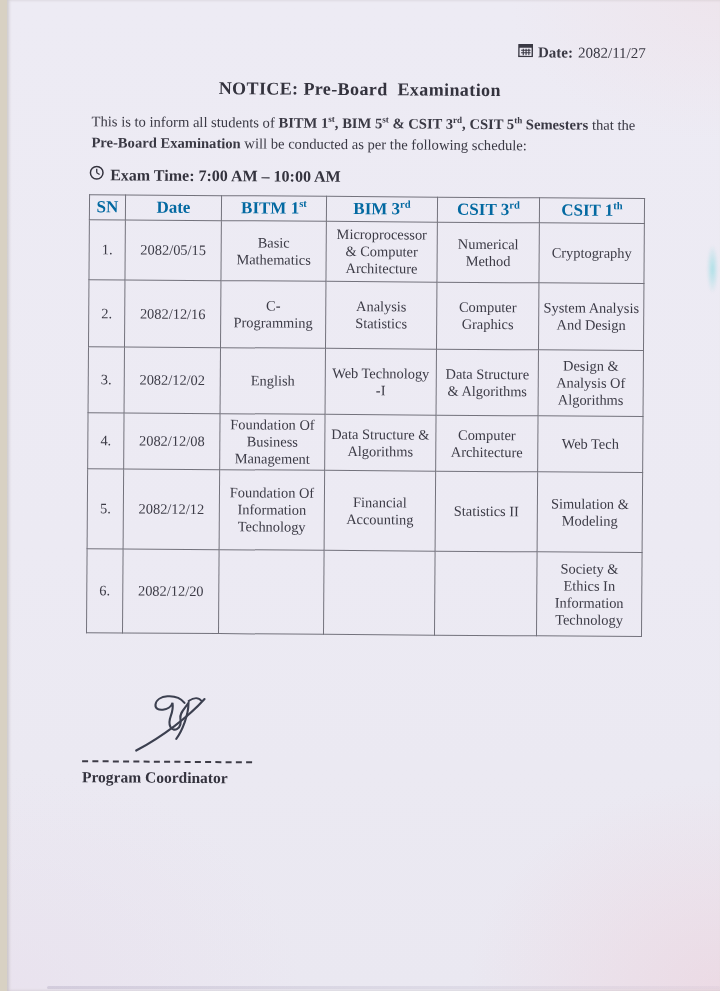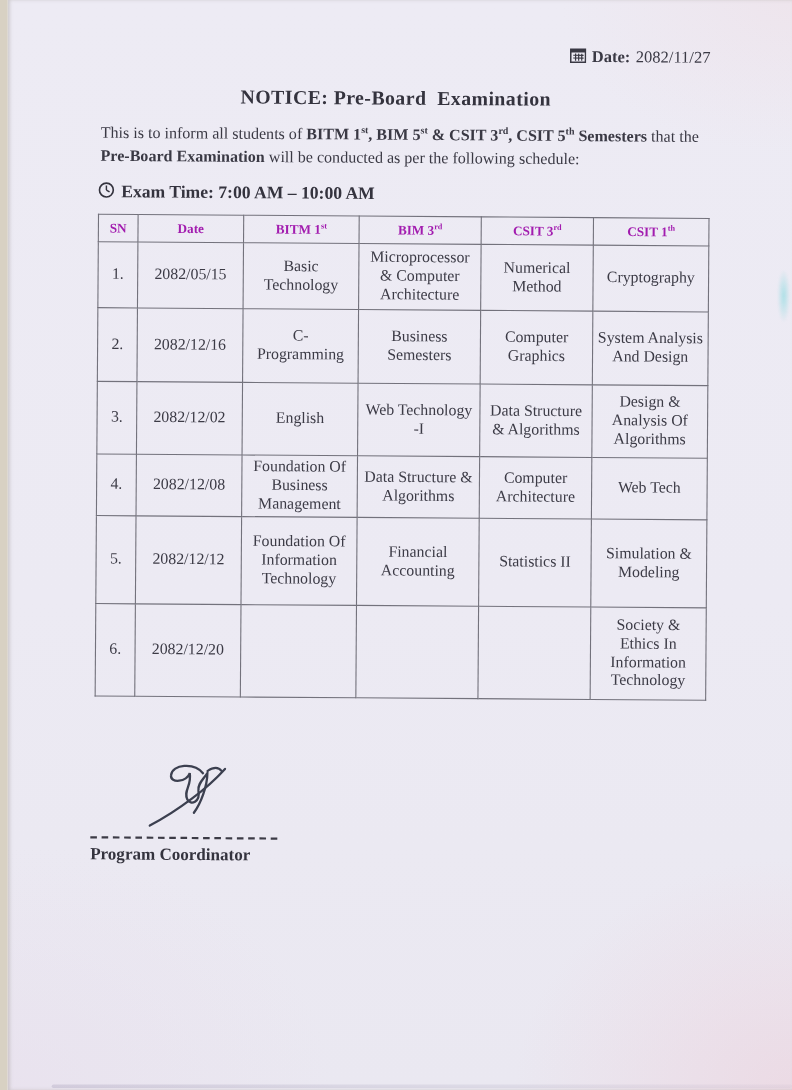--- a/index.html
+++ b/index.html
@@ -68,21 +68,21 @@
     position: absolute; top: 194px; left: 90px;
     border-collapse: collapse; table-layout: fixed;
     width: 555px; font-size: 14.4px; color: #3c3b46;
   }
   table.schedule td, table.schedule th {
     border: 1.6px solid #73727c;
     text-align: center; vertical-align: middle;
     padding: 1px 4px; line-height: 1.18;
   }
   table.schedule th {
-    font-size: 12px; font-weight: bold; color: #a21caf;
+    font-size: 17px; font-weight: bold; color: #0369a1;
     padding: 2px 2px;
   }
   table.schedule thead tr { height: 25px; }
   table.schedule tbody tr:nth-child(1) { height: 60px; }
   table.schedule tbody tr:nth-child(2) { height: 67px; }
   table.schedule tbody tr:nth-child(3) { height: 66px; }
   table.schedule tbody tr:nth-child(4) { height: 56px; }
   table.schedule tbody tr:nth-child(5) { height: 80px; }
   table.schedule tbody tr:nth-child(6) { height: 84px; }
   
@@ -156,30 +156,30 @@
         <th><span>BITM 1</span><span class="sup">st</span></th>
         <th><span>BIM 3</span><span class="sup">rd</span></th>
         <th><span>CSIT 3</span><span class="sup">rd</span></th>
         <th><span>CSIT 1</span><span class="sup">th</span></th>
       </tr>
     </thead>
     <tbody>
       <tr>
         <td>1.</td>
         <td>2082/05/15</td>
-        <td>Basic Technology</td>
+        <td>Basic Mathematics</td>
         <td>Microprocessor &amp; Computer Architecture</td>
         <td>Numerical Method</td>
         <td>Cryptography</td>
       </tr>
       <tr>
         <td>2.</td>
         <td>2082/12/16</td>
         <td>C- Programming</td>
-        <td>Business Semesters</td>
+        <td>Analysis Statistics</td>
         <td>Computer Graphics</td>
         <td>System Analysis And Design</td>
       </tr>
       <tr>
         <td>3.</td>
         <td>2082/12/02</td>
         <td>English</td>
         <td>Web Technology -I</td>
         <td>Data Structure &amp; Algorithms</td>
         <td>Design &amp; Analysis Of Algorithms</td>

